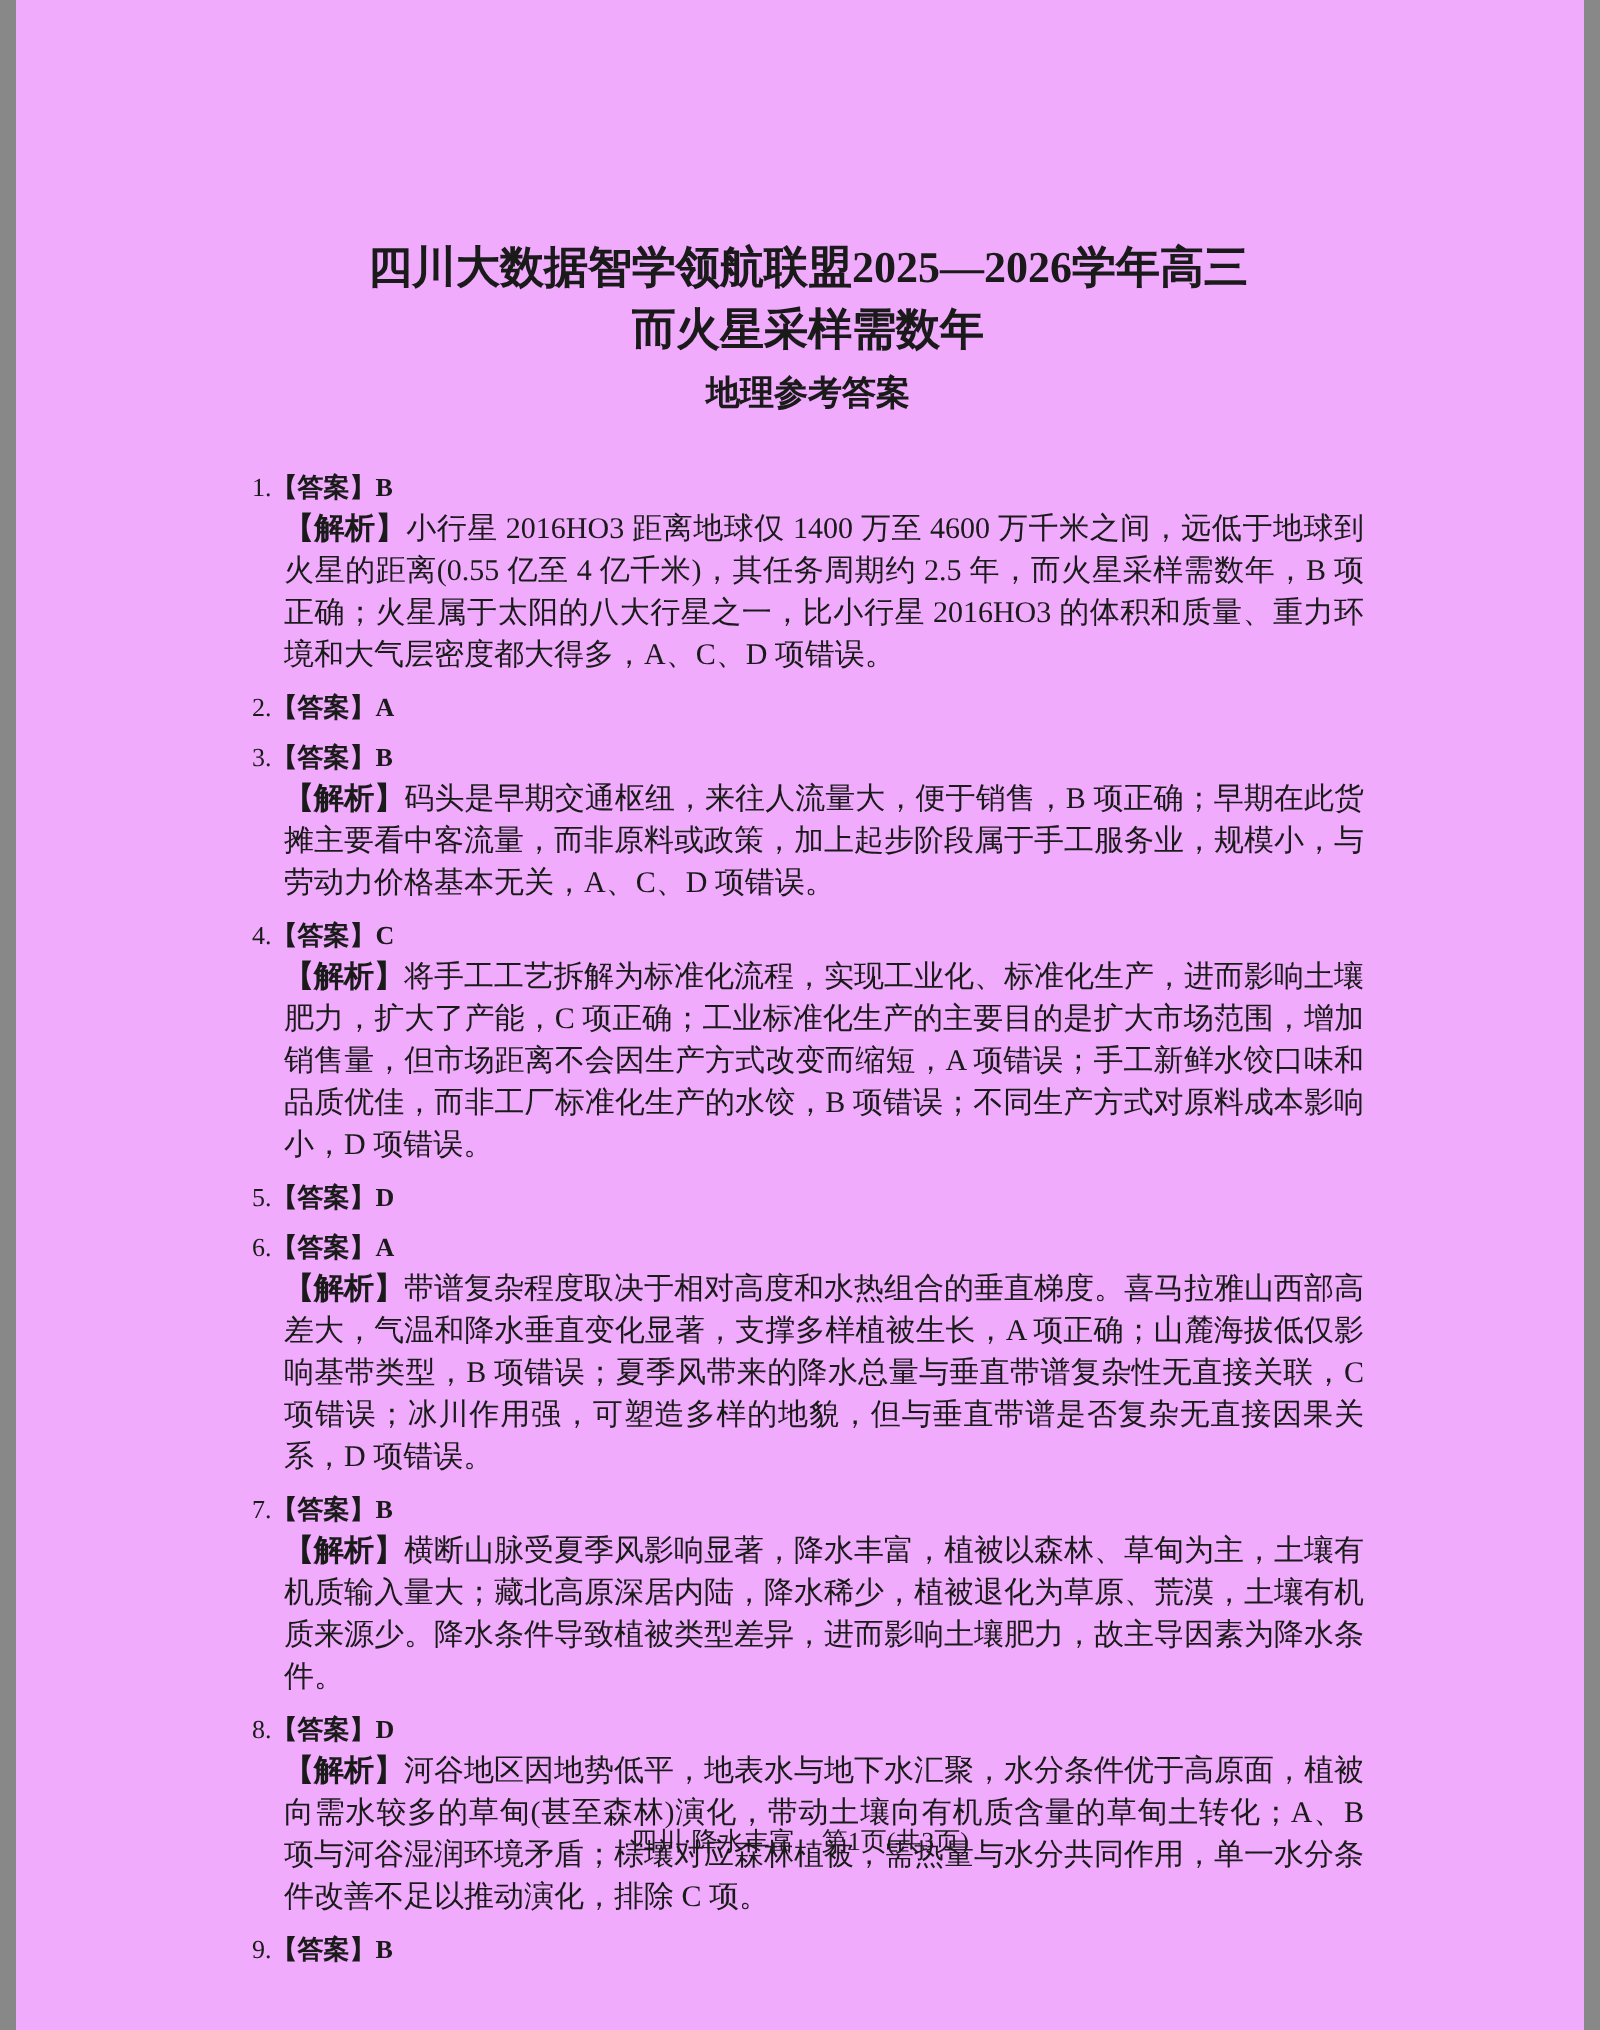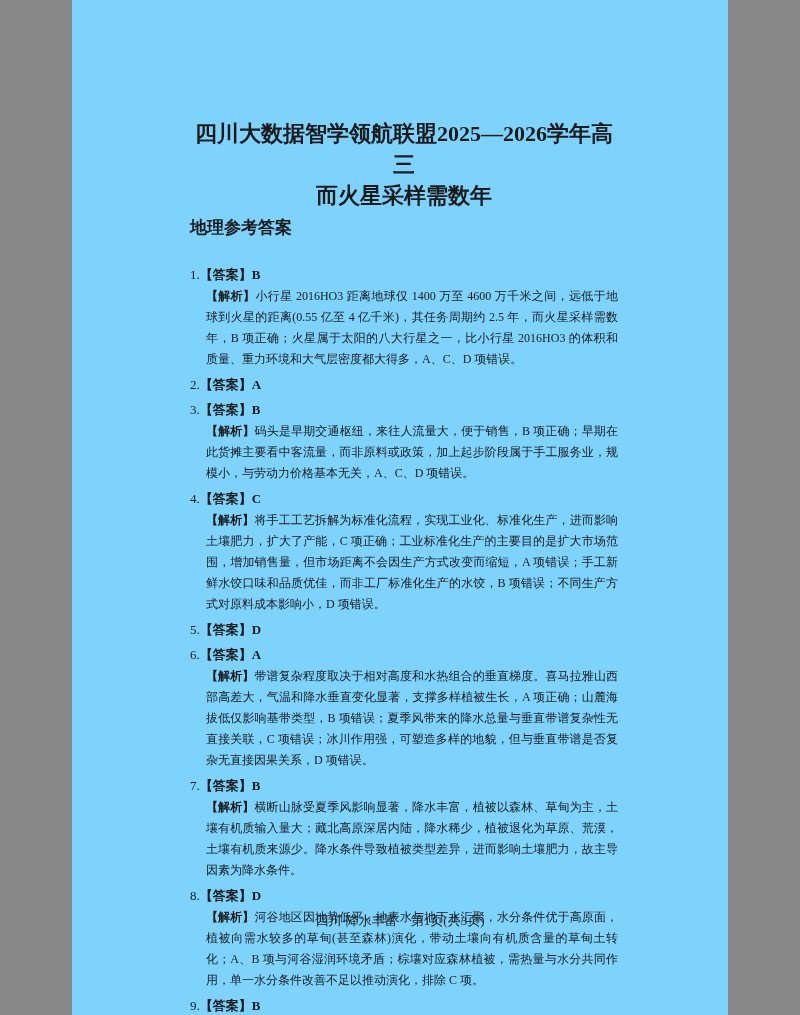--- a/index.html
+++ b/index.html
@@ -1,51 +1,51 @@
 <!DOCTYPE html>
 <html><head>
 <meta charset="utf-8">
 <style>
   html, body { margin: 0; padding: 0; background: #888; }
   .page {
     position: relative;
-    width: 656px;
+    width: 784px;
     height: 1015px;
     margin: 0 auto;
-    background: #7dd3fc;
+    background: #f0abfc;
     color: #1a1a1a;
     font-family: "Liberation Serif", "DejaVu Serif", serif;
     overflow: hidden;
     box-sizing: border-box;
     padding: 118px 110px 0 118px;
   }
   .title {
     text-align: center;
     font-weight: bold;
     font-size: 22px;
     line-height: 31px;
     font-family: "Liberation Serif", "DejaVu Serif", serif;
   }
   .subtitle {
-    text-align: left;
+    text-align: center;
     font-weight: bold;
     font-size: 17px;
     line-height: 24px;
     margin-top: 5px;
   }
   .answers { margin-top: 24px; }
   .item { margin-top: 2px; }
   .answer-line {
     font-size: 13px;
     line-height: 21px;
     margin-top: 4px;
   }
   .answer-line .b { font-weight: bold; }
   .analysis {
-    font-size: 12px;
+    font-size: 15px;
     line-height: 21px;
     margin-left: 16px;
     text-align: justify;
     margin-top: 1px;
   }
   .analysis .b { font-weight: bold; }
   .footer {
     position: absolute;
     left: 0;
     right: 0;

